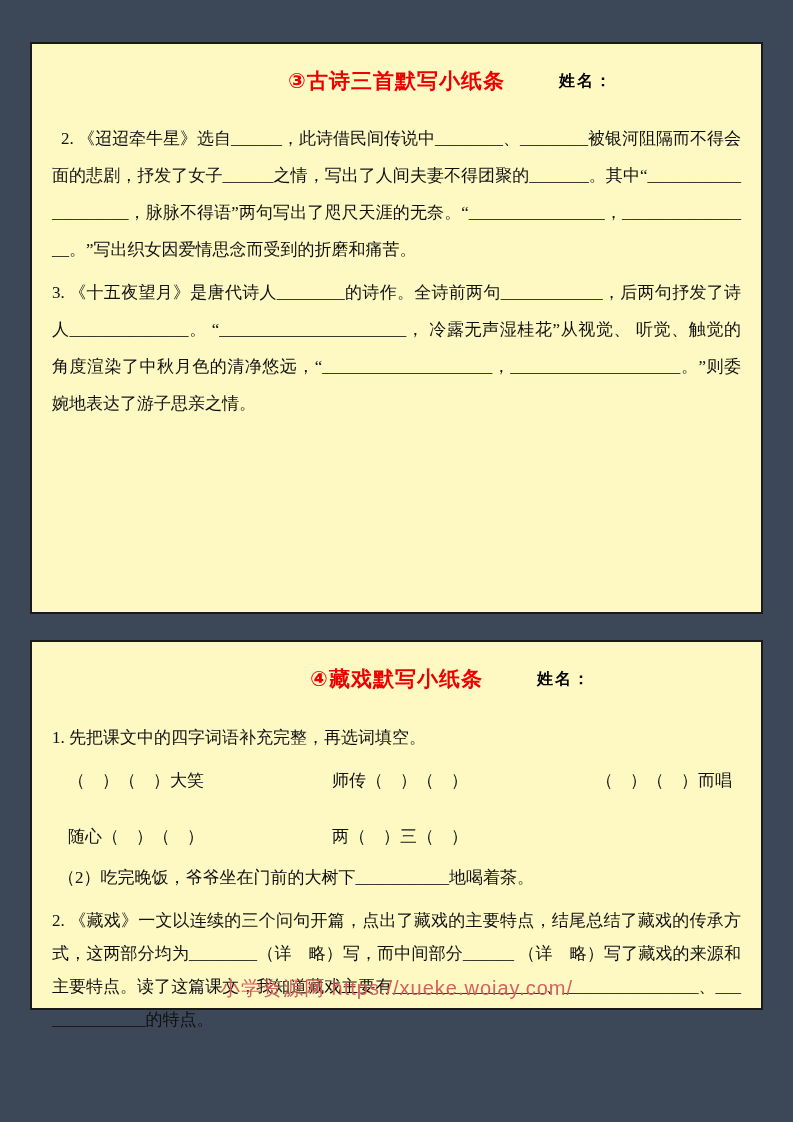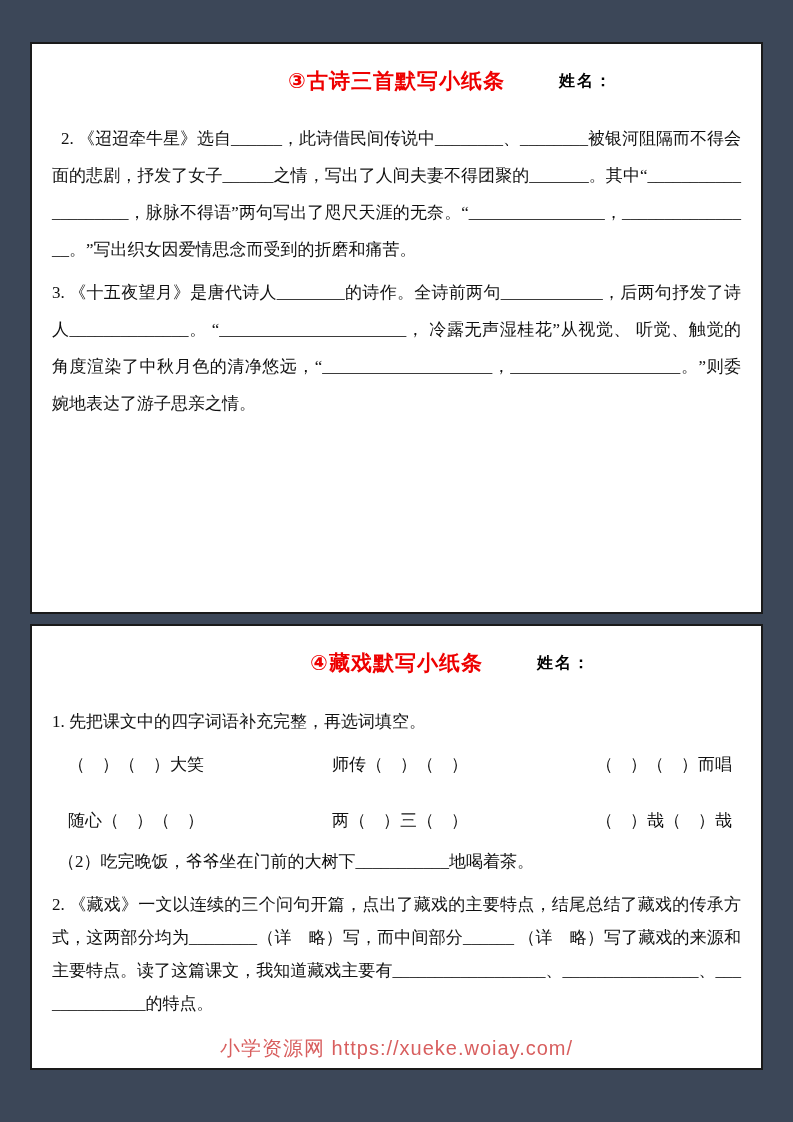--- a/index.html
+++ b/index.html
@@ -18,27 +18,27 @@
 
   .page {
     position: absolute;
     inset: 0;
   }
 
   .panel {
     position: absolute;
     left: 30px;
     width: 733px;
-    background: #ffffff;
+    background: #fef9c3;
     border: 2px solid #1a1a1a;
     padding: 16px 20px 12px 20px;
   }
 
   .panel-poems { top: 42px;  height: 572px; }
-  .panel-opera { top: 624px; height: 446px; }
+  .panel-opera { top: 640px; height: 370px; }
 
   .title-row {
     position: relative;
     text-align: center;
     height: 34px;
     margin-top: 4px;
     margin-bottom: 22px;
   }
 
   .card-title {
@@ -150,21 +150,20 @@
     </div>
 
     <p class="intro-line">1. 先把课文中的四字词语补充完整，再选词填空。</p>
 
     <div class="word-grid">
       <span class="word-item">（　）（　）大笑</span>
       <span class="word-item">师传（　）（　）</span>
       <span class="word-item">（　）（　）而唱</span>
       <span class="word-item">随心（　）（　）</span>
       <span class="word-item">两（　）三（　）</span>
-      <span class="word-item">（　）哉（　）哉</span>
     </div>
 
 
     <p class="sub-q">（2）吃完晚饭，爷爷坐在门前的大树下___________地喝着茶。</p>
 
     <p class="q-opera">2. 《藏戏》一文以连续的三个问句开篇，点出了藏戏的主要特点，结尾总结了藏戏的传承方式，这两部分均为________（详　略）写，而中间部分______ （详　略）写了藏戏的来源和主要特点。读了这篇课文，我知道藏戏主要有__________________、________________、______________的特点。</p>
 
     <div class="footer">小学资源网 https://xueke.woiay.com/</div>
   </section>
 

